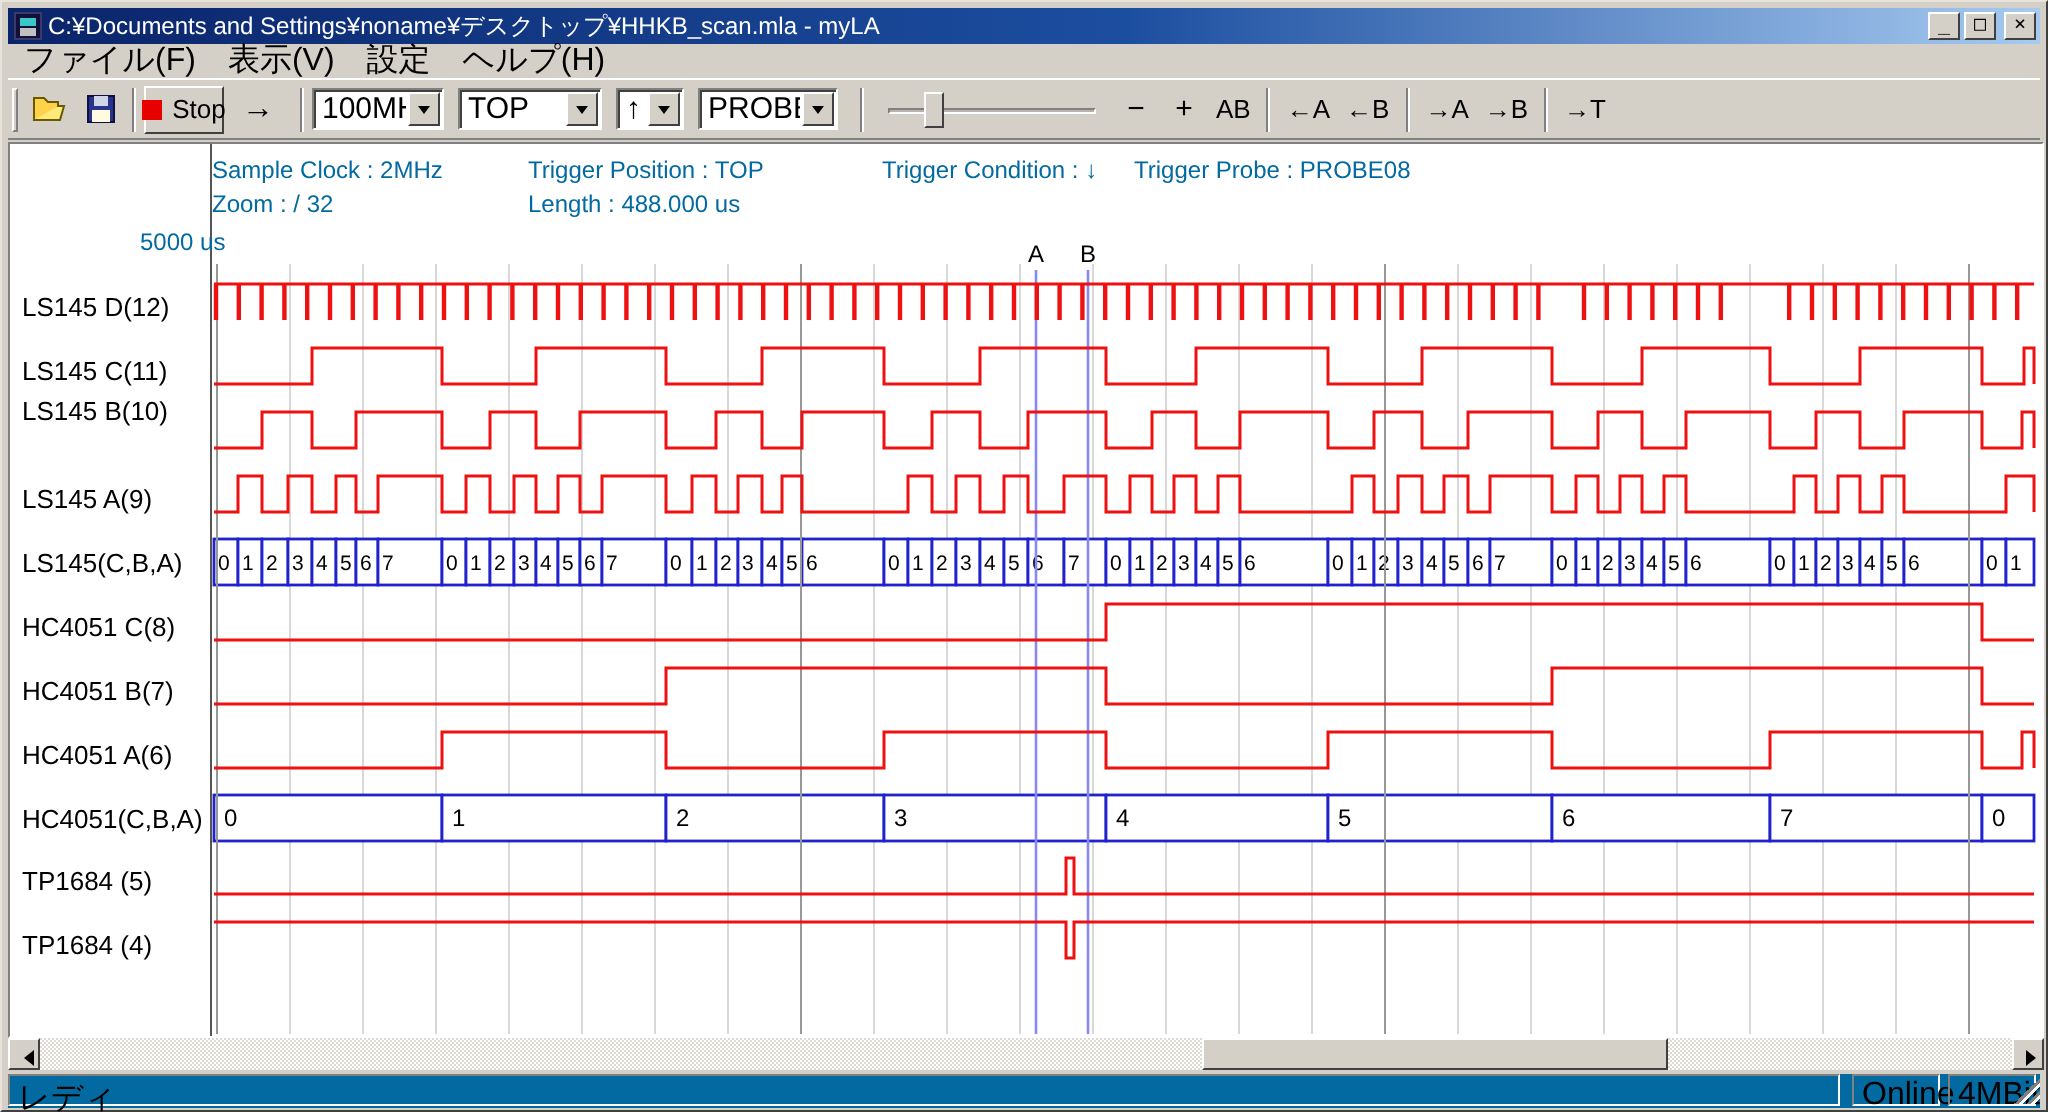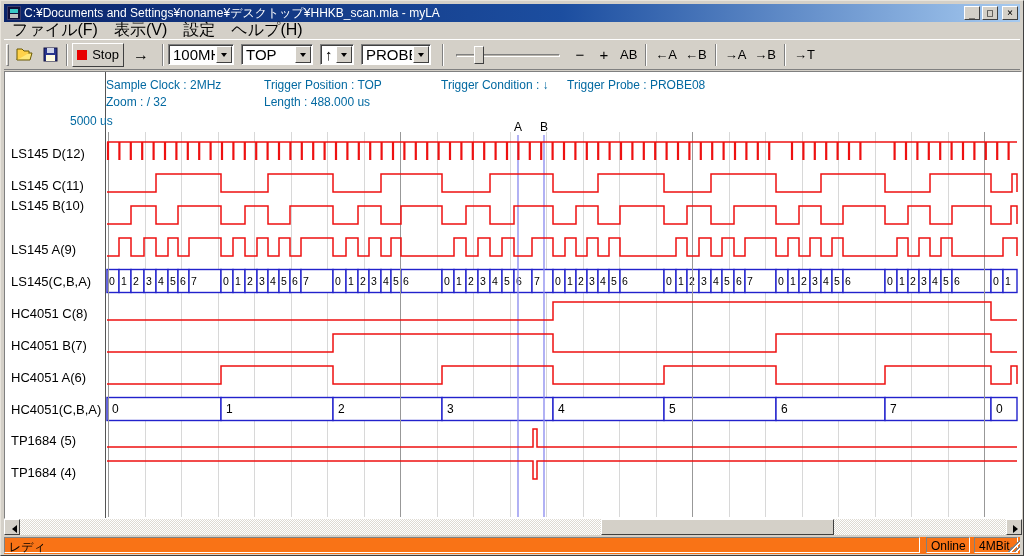--- a/index.html
+++ b/index.html
@@ -59,22 +59,22 @@
   .hscroll { position:absolute; left:3px; top:518px; width:1018px; height:16px;
              background:repeating-conic-gradient(#fff 0% 25%, #dedad2 0% 50%) 0 0/2px 2px; }
   .sb-btn { position:absolute; top:0; width:16px; height:16px; background:#d4d0c8; border:1px solid;
             border-color:#fff #404040 #404040 #fff; }
   .sb-btn::after { content:""; position:absolute; top:5px; border:4px solid transparent; }
   .sb-left { left:0; } .sb-left::after { left:3px; border-right:5px solid #000; }
   .sb-right { right:0; } .sb-right::after { left:6px; border-left:5px solid #000; }
   .sb-thumb { position:absolute; left:597px; top:0; width:233px; height:16px; background:#d4d0c8;
               border:1px solid; border-color:#fff #404040 #404040 #fff; }
   
-  .statusbar { position:absolute; left:3px; right:3px; top:536px; height:17px; background:#f97316;
-               font-size:12px; }
+  .statusbar { position:absolute; left:3px; right:3px; top:536px; height:17px; background:#0369a1;
+               font-size:16px; }
   .sb-panel { position:absolute; top:0; height:16px; border:1px solid; border-color:#808080 #fff #fff #808080;
               padding:1px 4px; white-space:nowrap; }
   .sb-ready { left:0; width:916px; }
   .sb-online { left:922px; width:44px; }
   .sb-mem { left:970px; width:44px; }
   .sb-grip { position:absolute; right:0; top:2px; width:13px; height:13px;
              background:linear-gradient(135deg,transparent 50%,#808080 50%,#808080 58%,#fff 58%,#fff 66%,transparent 66%,transparent 74%,#808080 74%,#808080 82%,#fff 82%,#fff 90%,transparent 90%); }
 </style>
 </head>
 <body>
@@ -107,21 +107,21 @@
         </svg>
     </div>
     <div class="tb-btn">
       <svg width="15" height="15">
           <rect x="1" y="1" width="13" height="13" fill="#28348c" stroke="#101040"></rect>
           <rect x="4" y="1" width="7" height="5" fill="#cfd4e8"></rect>
           <rect x="3" y="8" width="9" height="6" fill="#fffbe0"></rect>
         </svg>
     </div>
     <div class="tb-sep"></div>
-    <div class="tb-btn raised" style="width:52px">
+    <div class="tb-btn raised" style="width:40px">
       <span class="stop-square"></span>
       <span>Stop</span>
     </div>
     <div class="tb-btn" style="width:34px;font-size:16px">
       <span>→</span>
     </div>
     <div class="tb-sep"></div>
     <div class="combo" style="width:66px">
       <span class="combo-val">100MHz</span>
       <span class="combo-btn"></span>

